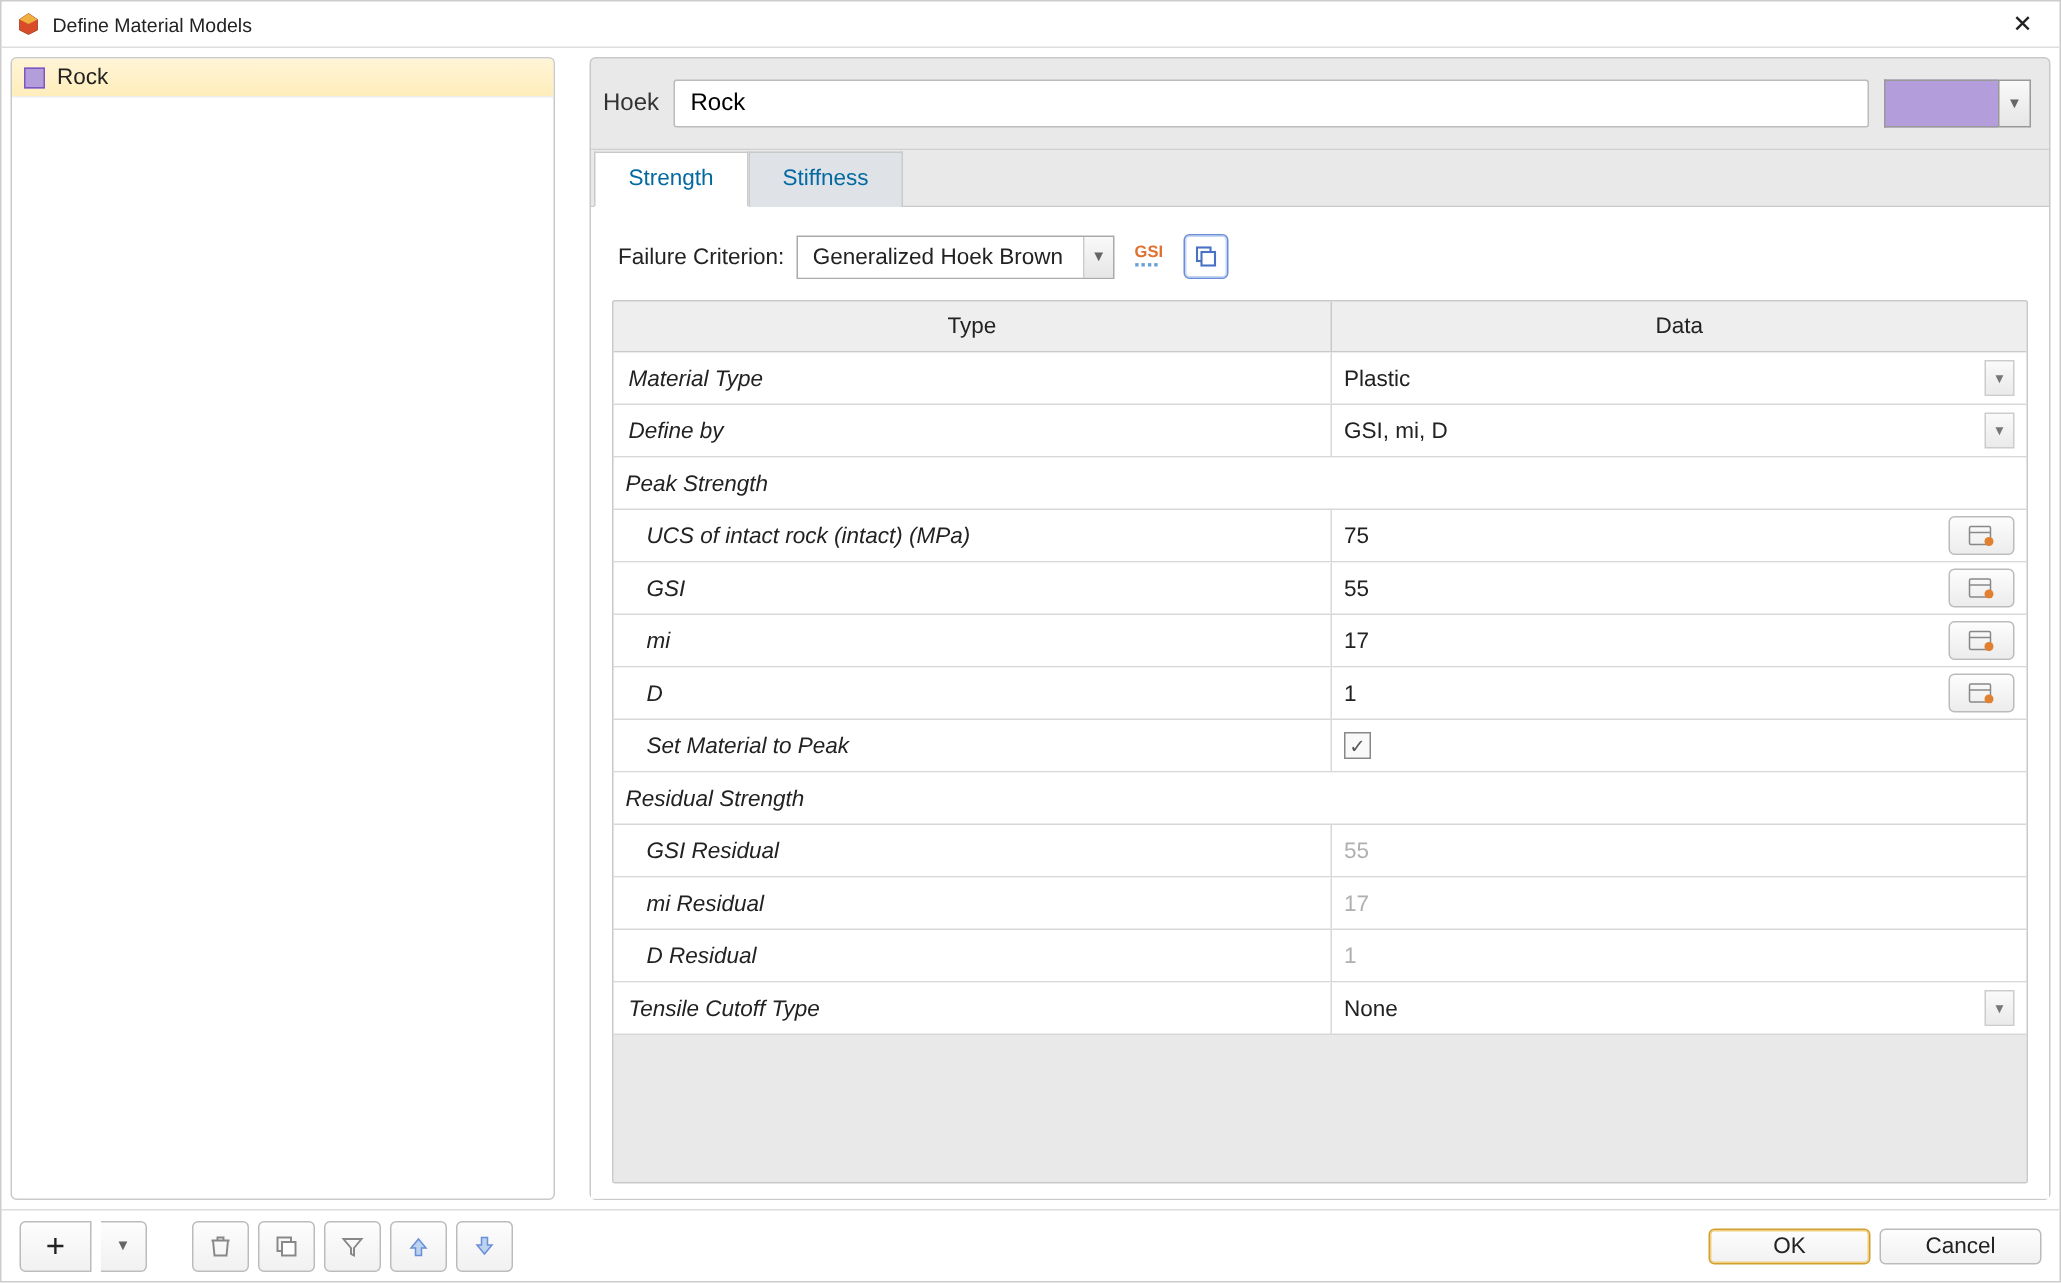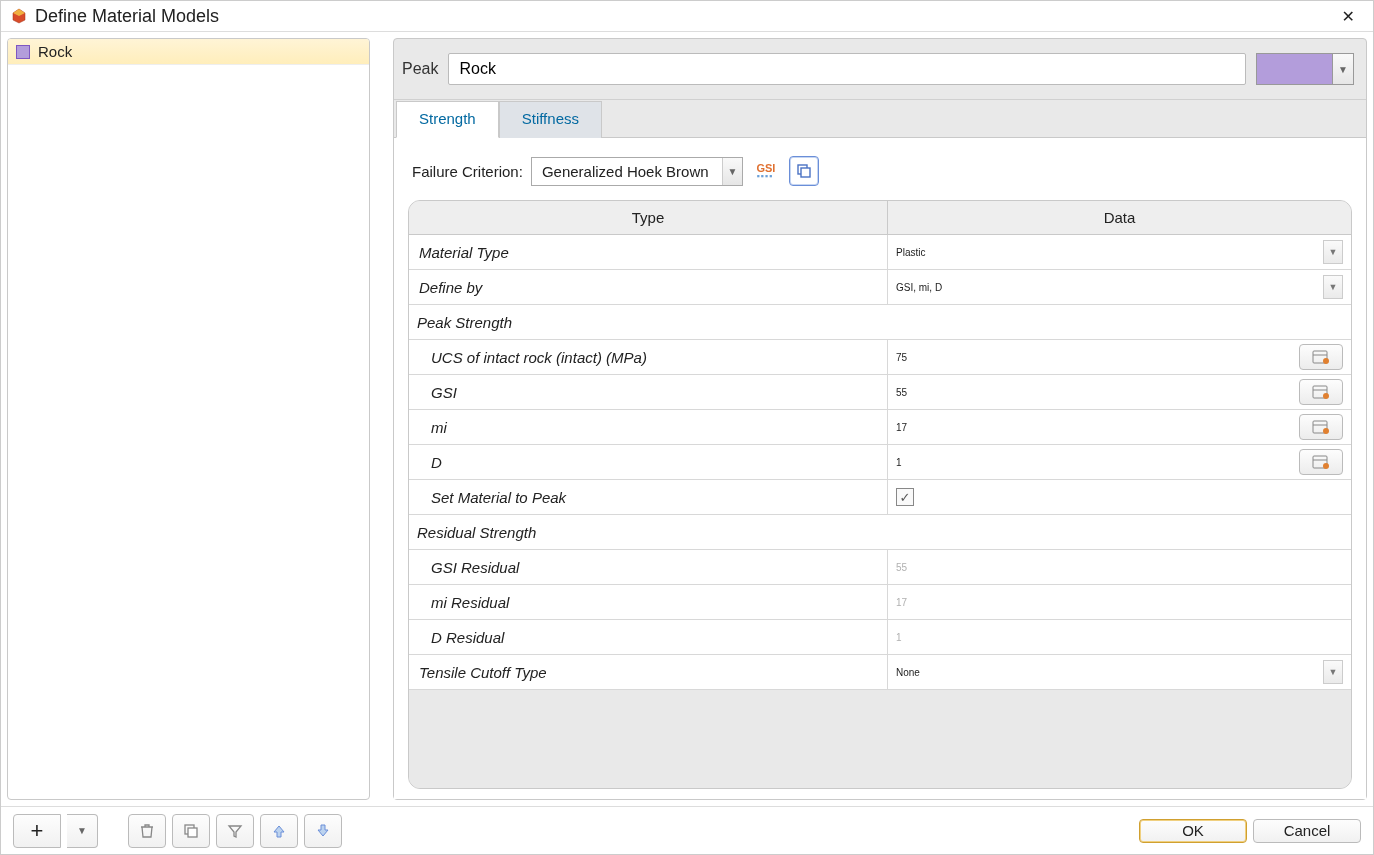--- a/index.html
+++ b/index.html
@@ -21,21 +21,21 @@
     display:flex;
     align-items:center;
     padding: 0 10px;
     border-bottom: 1px solid #ddd;
   }
   .titlebar .app-icon {
     width:16px; height:16px;
     margin-right:8px;
     display:inline-flex;
   }
-  .titlebar .title { flex:0 0 auto; font-size:18px; }
+  .titlebar .title { flex:0 0 auto; font-size:13px; }
   .titlebar .spacer { flex:1; }
   .titlebar .close-x {
     font-size:16px; font-weight:300; cursor:default;
     padding:2px 8px;
   }
 
   
   .mainarea {
     flex:1;
     display:flex;
@@ -176,21 +176,21 @@
   }
   .tool-icon-btn.active { border-color:#6a8ed8; box-shadow: inset 0 0 0 1px #c6d6f2;}
   .gsi-text { font-size:11px; font-weight:bold; color:#e07030; line-height:9px; text-align:left;}
   .gsi-dots { font-size:9px; color:#6aa0d8; letter-spacing:1px; line-height:6px;}
   
   .grid {
     flex:1;
     border:1px solid #c9c9c9;
     background:#e9e9e9;
     display:flex; flex-direction:column;
-    border-radius:12px;
+    border-radius:2px;
     overflow:hidden;
   }
   .ghead {
     display:flex;
     background:#eee;
   }
   .ghead .gh {
     text-align:center; padding:8px 0;
     font-size:15px;
     border-right:1px solid #c9c9c9;
@@ -216,21 +216,21 @@
     font-size:15px;
   }
   .grow.subhead .c1 { border-right:none; width:100%; padding:6px 8px;}
   .grow .c2 {
     flex:1;
     display:flex;
     align-items:center;
     padding:4px 8px;
     gap:6px;
   }
-  .c2 .val { flex:1; font-size:10px; }
+  .c2 .val { flex:1; font-size:15px; }
   .c2 .val.dim { color:#b0b0b0; }
   .cell-drop {
     width:20px; height:24px;
     border:1px solid #ccc;
     background:linear-gradient(#fafafa,#eaeaea);
     display:flex; align-items:center; justify-content:center;
     font-size:9px; color:#777;
   }
   .cell-btn {
     width:44px; height:26px;
@@ -301,21 +301,21 @@
     <div class="mat-list">
       <div class="mat-item">
         <span class="mat-swatch"></span>
         <span>Rock</span>
       </div>
     </div>
   </div>
 
   <div class="right-pane">
     <div class="name-row">
-      <label>Peak</label>
+      <label>Hoek</label>
       <input class="name-input" value="Rock" style="">
       <div class="color-combo">
         <div class="color-swatch"></div>
         <div class="color-drop">▼</div>
       </div>
     </div>
 
     <div class="tabs-outer">
       <div class="tabstrip">
         <div class="tab active">Strength</div>

